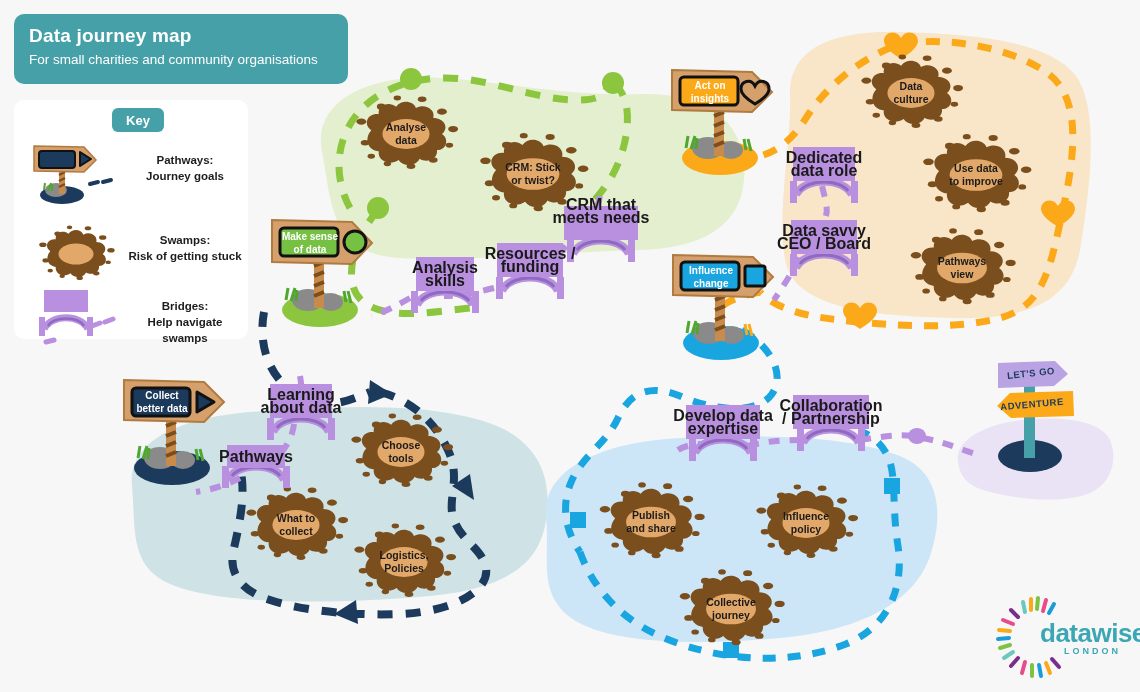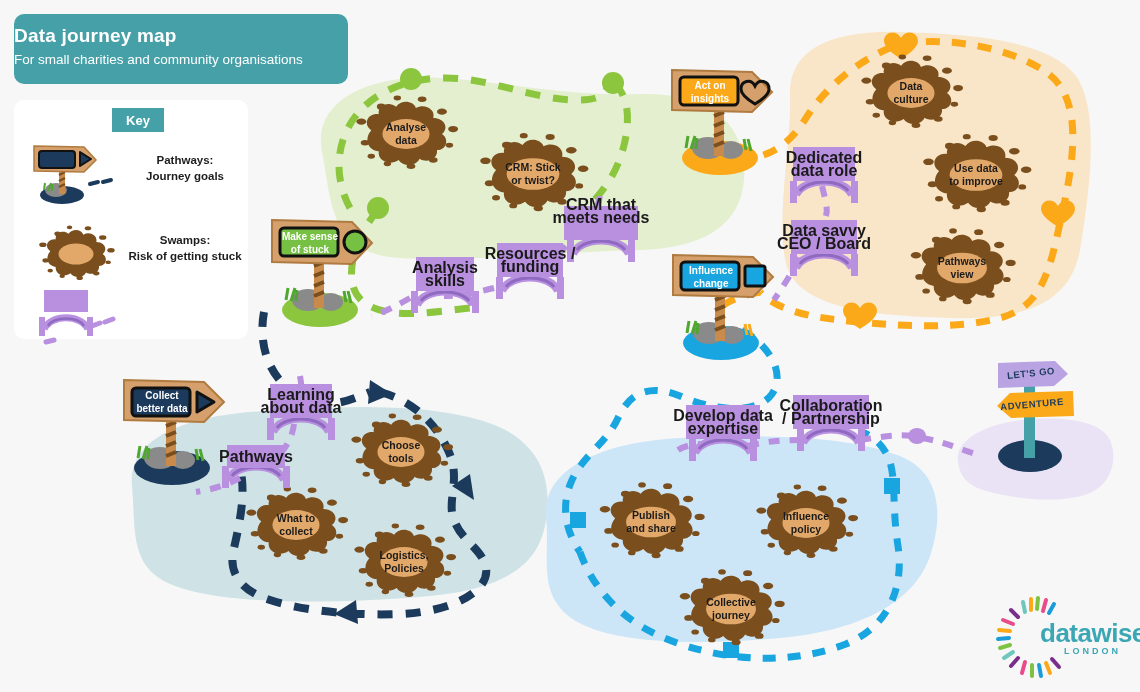--- a/index.html
+++ b/index.html
@@ -8,38 +8,38 @@
     background:#f7f7f7;
     font-family:"Liberation Sans", sans-serif;
     overflow:hidden;position:relative;
   }
   #map{position:absolute;inset:0;width:1140px;height:692px;}
 
   
   .header-card{
     position:absolute;left:14px;top:14px;width:334px;height:70px;
     background:#45A0A8;border-radius:10px;
-    box-sizing:border-box;padding:10px 16px 0 0;
+    box-sizing:border-box;padding:10px 16px 0 15px;
   }
   .header-title{
     color:#ffffff;font-size:19px;font-weight:bold;letter-spacing:.2px;
     line-height:24px;margin:0;
   }
   .header-sub{
     color:#ffffff;font-size:13.5px;line-height:20px;margin:2px 0 8px 0;font-weight:500;
   }
 
   
   .key-card{
     position:absolute;left:14px;top:100px;width:234px;height:239px;
     background:#ffffff;border-radius:10px;
   }
   .key-pill{
     position:absolute;left:98px;top:8px;width:52px;height:24px;
-    background:#45A0A8;border-radius:0;color:#fff;font-size:13px;font-weight:bold;
+    background:#45A0A8;border-radius:6px;color:#fff;font-size:13px;font-weight:bold;
     display:flex;align-items:center;justify-content:center;
   }
   .key-row{position:absolute;left:0;width:234px;height:68px;}
   .key-row.r1{top:40px;} .key-row.r2{top:120px;} .key-row.r3{top:186px;}
   .key-art{position:absolute;left:8px;top:0;width:108px;height:68px;}
   .key-txt{
     position:absolute;left:110px;top:12px;width:122px;text-align:center;
     font-size:11.5px;line-height:16px;color:#1d1d1d;font-weight:bold;
   }
 
@@ -428,20 +428,23 @@
       <rect x="22" y="4" width="44" height="22" fill="#B98FE0"></rect>
       <g transform="translate(44,34)">
         <path d="M-22,9 C-15,-6 15,-6 22,9" stroke="#B98FE0" stroke-width="7" fill="none"></path>
         <path d="M-18,6 C-12,-4 12,-4 18,6" stroke="#8E6BC0" stroke-width="2.5" fill="none"></path>
         <rect x="-27" y="-3" width="6" height="19" fill="#B98FE0"></rect>
         <rect x="21" y="-3" width="6" height="19" fill="#B98FE0"></rect>
       </g>
       <path d="M70,40 l8,-3 M83,36 l8,-3" stroke="#B98FE0" stroke-width="5" stroke-linecap="round"></path>
       <path d="M24,56 l8,-2" stroke="#B98FE0" stroke-width="5" stroke-linecap="round"></path>
     </svg>
+    <div class="key-txt">
+      <span>Bridges:</span><br><span>Help navigate swamps</span>
+    </div>
   </div>
 </div>
 
 <div class="lbl swamp-lbl" style="left:406px;top:134px"><span>Analyse</span><br><span>data</span></div>
 <div class="lbl swamp-lbl" style="left:533px;top:174px"><span>CRM: Stick</span><br><span>or twist?</span></div>
 <div class="lbl swamp-lbl" style="left:911px;top:93px"><span>Data</span><br><span>culture</span></div>
 <div class="lbl swamp-lbl" style="left:976px;top:175px"><span>Use data</span><br><span>to improve</span></div>
 <div class="lbl swamp-lbl" style="left:962px;top:268px"><span>Pathways</span><br><span>view</span></div>
 <div class="lbl swamp-lbl" style="left:401px;top:452px"><span>Choose</span><br><span>tools</span></div>
 <div class="lbl swamp-lbl" style="left:296px;top:525px"><span>What to</span><br><span>collect</span></div>
@@ -453,21 +456,21 @@
 <div class="lbl bridge-lbl" style="left:445px;top:274px"><span>Analysis</span><br><span>skills</span></div>
 <div class="lbl bridge-lbl" style="left:530px;top:260px"><span>Resources /</span><br><span>funding</span></div>
 <div class="lbl bridge-lbl" style="left:601px;top:211px"><span>CRM that</span><br><span>meets needs</span></div>
 <div class="lbl bridge-lbl" style="left:824px;top:164px"><span>Dedicated</span><br><span>data role</span></div>
 <div class="lbl bridge-lbl" style="left:824px;top:237px"><span>Data savvy</span><br><span>CEO / Board</span></div>
 <div class="lbl bridge-lbl" style="left:301px;top:401px"><span>Learning</span><br><span>about data</span></div>
 <div class="lbl bridge-lbl" style="left:256px;top:456px"><span>Pathways</span></div>
 <div class="lbl bridge-lbl" style="left:723px;top:422px"><span>Develop data</span><br><span>expertise</span></div>
 <div class="lbl bridge-lbl" style="left:831px;top:412px"><span>Collaboration</span><br><span>/ Partnership</span></div>
 
-<div class="lbl sign-lbl light" style="left:310px;top:243px"><span>Make sense</span><br><span>of stuck</span></div>
+<div class="lbl sign-lbl light" style="left:310px;top:243px"><span>Make sense</span><br><span>of data</span></div>
 <div class="lbl sign-lbl light" style="left:710px;top:92px"><span>Act on</span><br><span>insights</span></div>
 <div class="lbl sign-lbl light" style="left:711px;top:277px"><span>Influence</span><br><span>change</span></div>
 <div class="lbl sign-lbl light" style="left:162px;top:402px"><span>Collect</span><br><span>better data</span></div>
 
 <div class="lbl adv-lbl" style="left:1031px;top:373px">LET'S GO</div>
 <div class="lbl adv-lbl two" style="left:1032px;top:404px">ADVENTURE</div>
 
 <div class="logo">
   <div style="position:absolute;left:38px;top:14px;font-size:26px;font-weight:bold;color:#3BA7B5;letter-spacing:-.5px;">datawise</div>
   <div style="position:absolute;left:62px;top:42px;font-size:9px;font-weight:bold;color:#3BA7B5;letter-spacing:3px;">LONDON</div>

